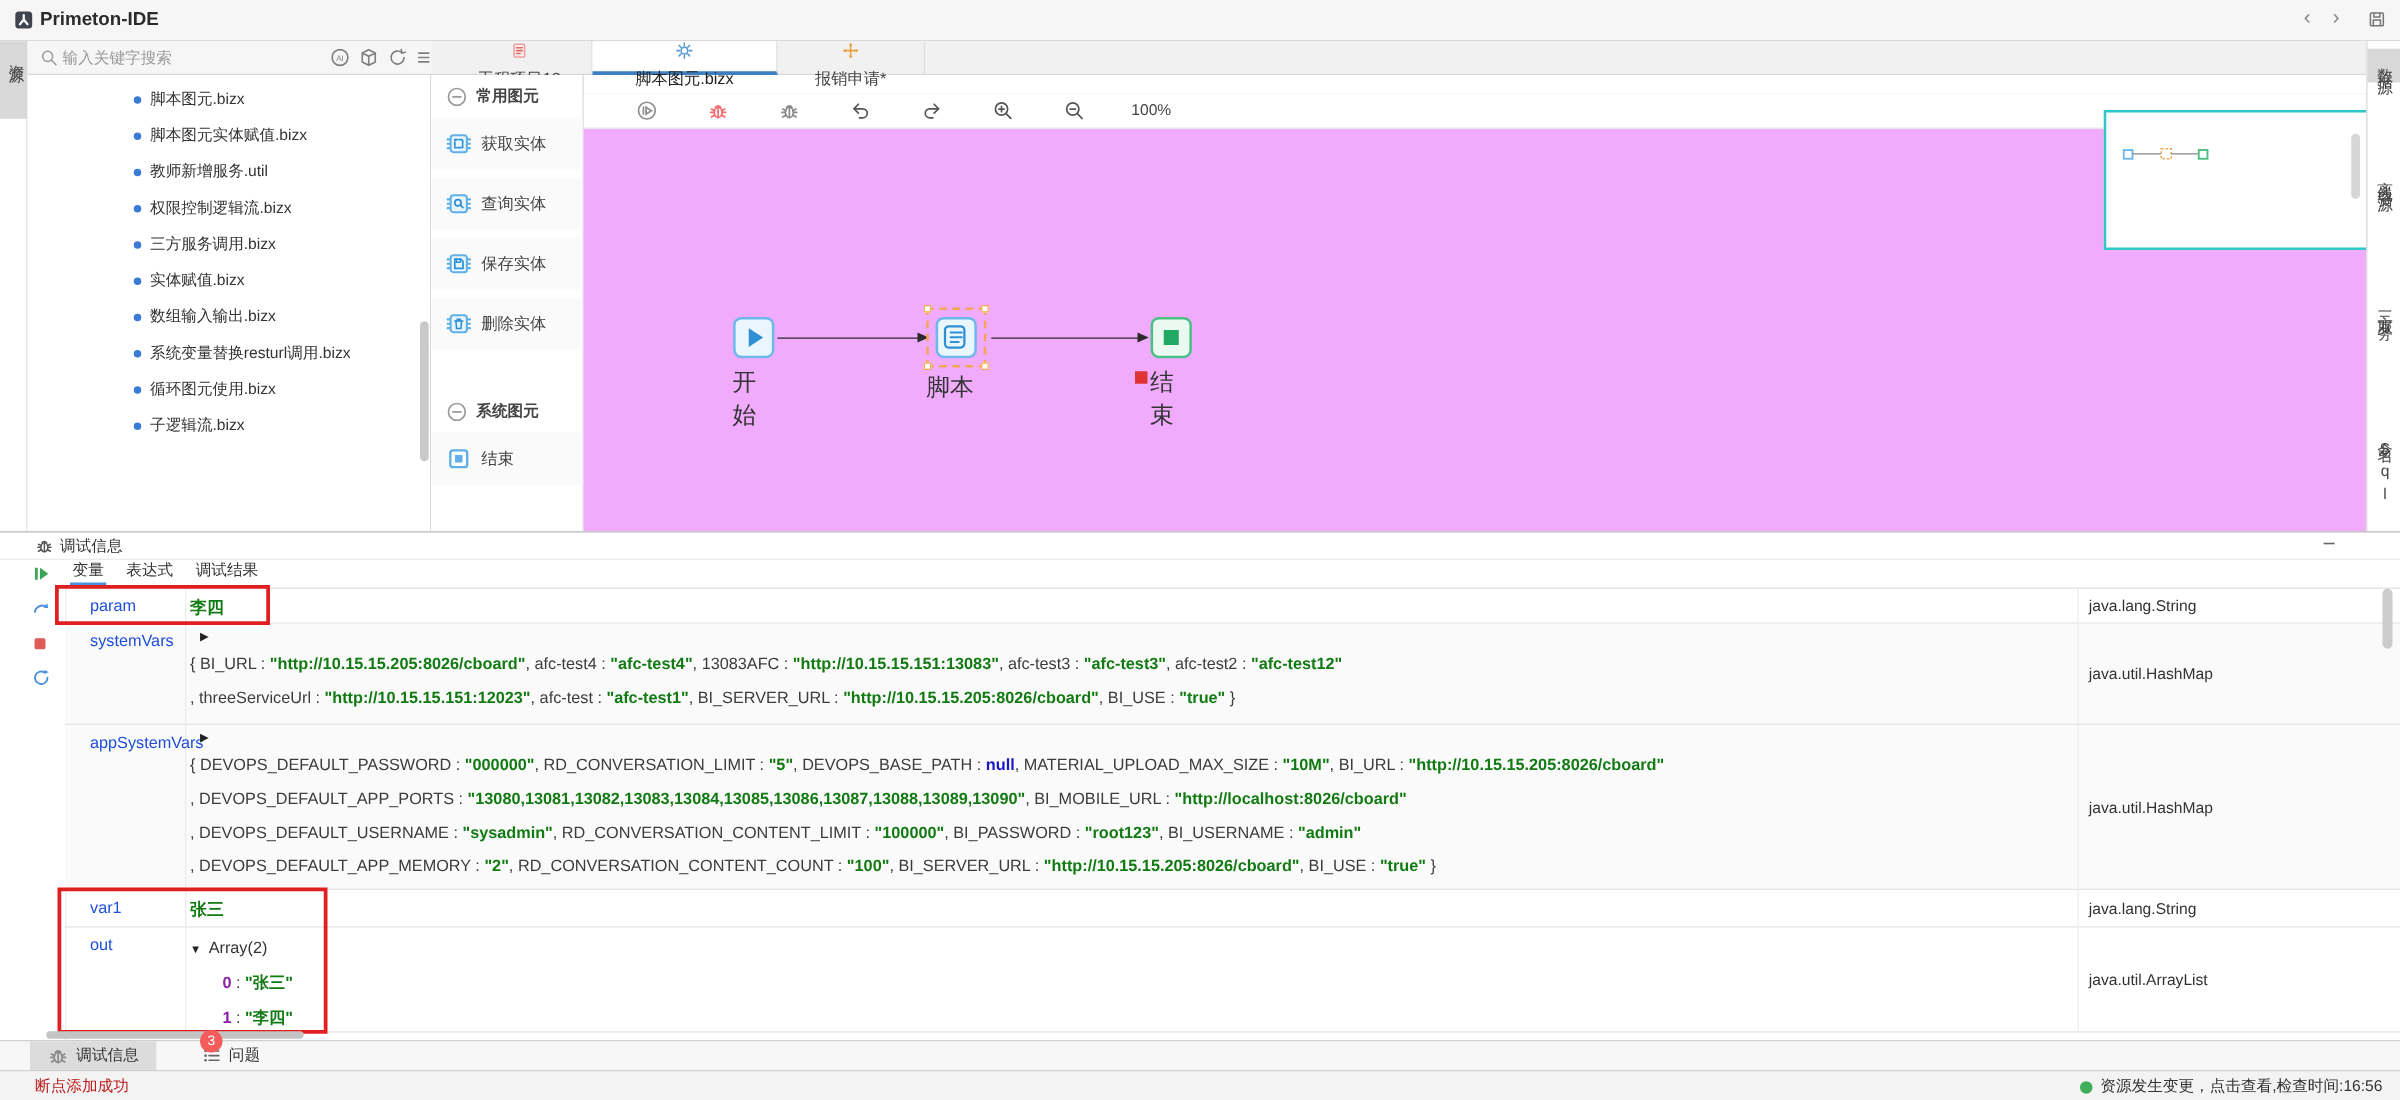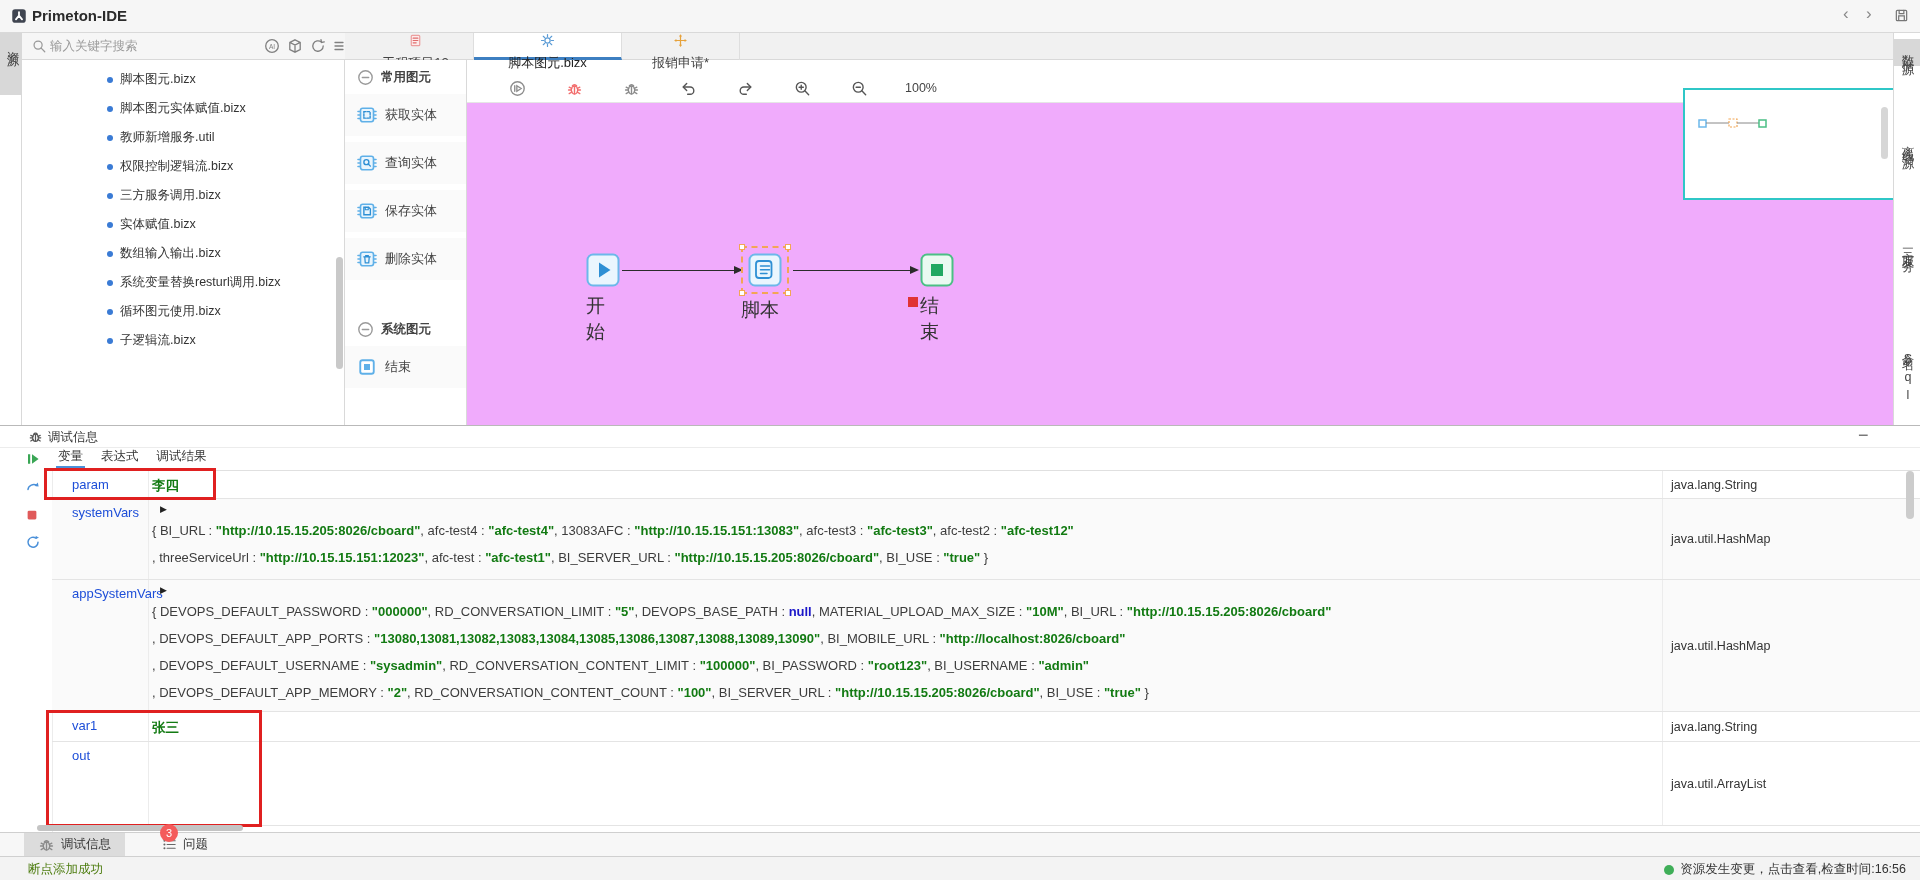--- a/index.html
+++ b/index.html
@@ -92,21 +92,21 @@
   .hl-box { position:absolute; border:3px solid #e02020; pointer-events:none; }
   #dbg-hscroll { position:absolute; left:37px; top:399px; width:206px; height:6px; background:#c4c4c4; border-radius:3px; }
   #dbg-vscroll { position:absolute; left:1906px; top:45px; width:8px; height:48px; background:#ccc; border-radius:4px; }
 
   
   #bottom-tabs { position:absolute; left:0; top:832px; width:1920px; height:24px; background:#f7f7f7; border-top:1px solid #cfcfcf; }
   .btm-tab { position:absolute; top:0; height:23px; display:flex; align-items:center; gap:6px; padding:0 14px; font-size:12.5px; color:#333; }
   .btm-tab.active { background:#dcdcdc; }
   #problem-badge { position:absolute; left:160px; top:-9px; width:18px; height:18px; border-radius:50%; background:#f45b5b; color:#fff; font-size:11px; text-align:center; line-height:18px; }
   #status-bar { position:absolute; left:0; top:856px; width:1920px; height:24px; background:#f3f3f3; border-top:1px solid #d0d0d0; }
-  #status-left { position:absolute; left:28px; top:4px; font-size:12.5px; color:#4d7c0f; }
+  #status-left { position:absolute; left:28px; top:4px; font-size:12.5px; color:#b91c1c; }
   #status-right { position:absolute; right:14px; top:4px; font-size:12.5px; color:#333; display:flex; align-items:center; gap:6px; }
   #status-dot { width:10px; height:10px; border-radius:50%; background:#3fae58; }
 </style>
 </head>
 <body>
 
 <div id="app">
 
   <div id="titlebar">
     <span class="icon abs" style="left:10px;top:7px;"><svg width="18" height="18" viewBox="0 0 16 16" fill="none" stroke-width="1.3" stroke-linecap="round">
@@ -401,20 +401,25 @@
         </div>
         <div class="dbg-row" style="height:30px;">
           <div class="name">var1</div>
           <div class="value">
             <div class="v-simple tok-g">张三</div>
           </div>
           <div class="type">java.lang.String</div>
         </div>
         <div class="dbg-row" style="height:84px;">
           <div class="name">out</div>
+          <div class="value">
+            <div class="arr-line"><span class="tri">▼</span><span>Array(2)</span></div>
+            <div class="arr-line arr-entry"><span class="v-purple">0</span><span class="tok-p"> :  </span><span class="tok-g">"张三"</span></div>
+            <div class="arr-line arr-entry"><span class="v-purple">1</span><span class="tok-p"> :  </span><span class="tok-g">"李四"</span></div>
+          </div>
           <div class="type">java.util.ArrayList</div>
         </div>
       </div>
 
     <div class="hl-box" style="left:44px;top:42px;width:172px;height:32px;"></div>
     <div class="hl-box" style="left:46px;top:284px;width:216px;height:117px;"></div>
     <div id="dbg-hscroll"></div>
     <div id="dbg-vscroll"></div>
   </div>
 

